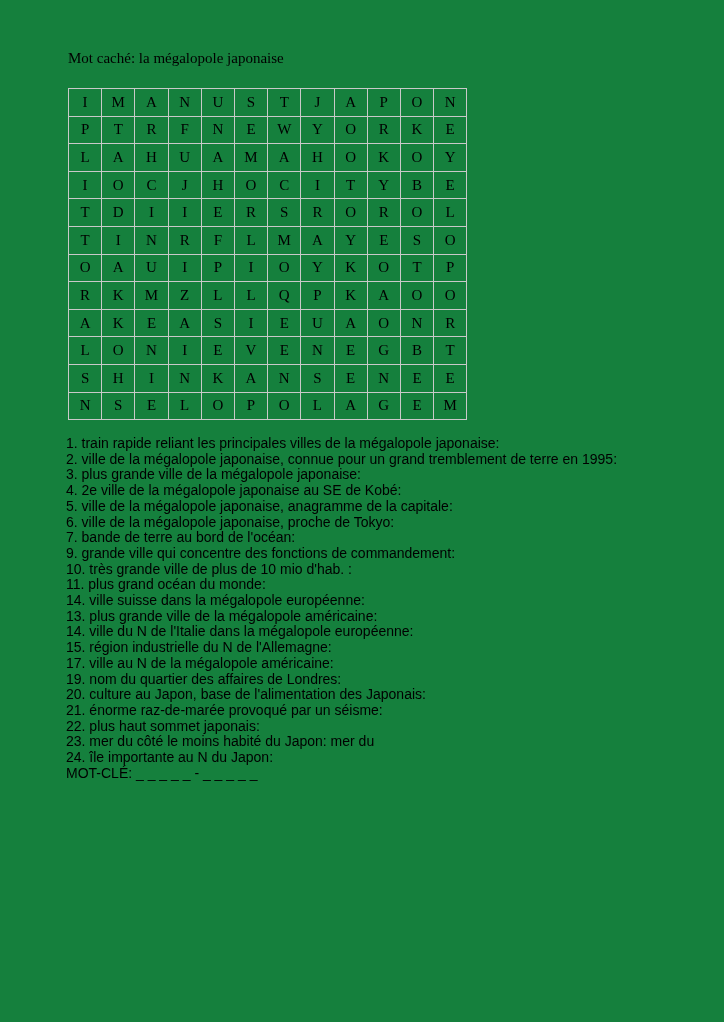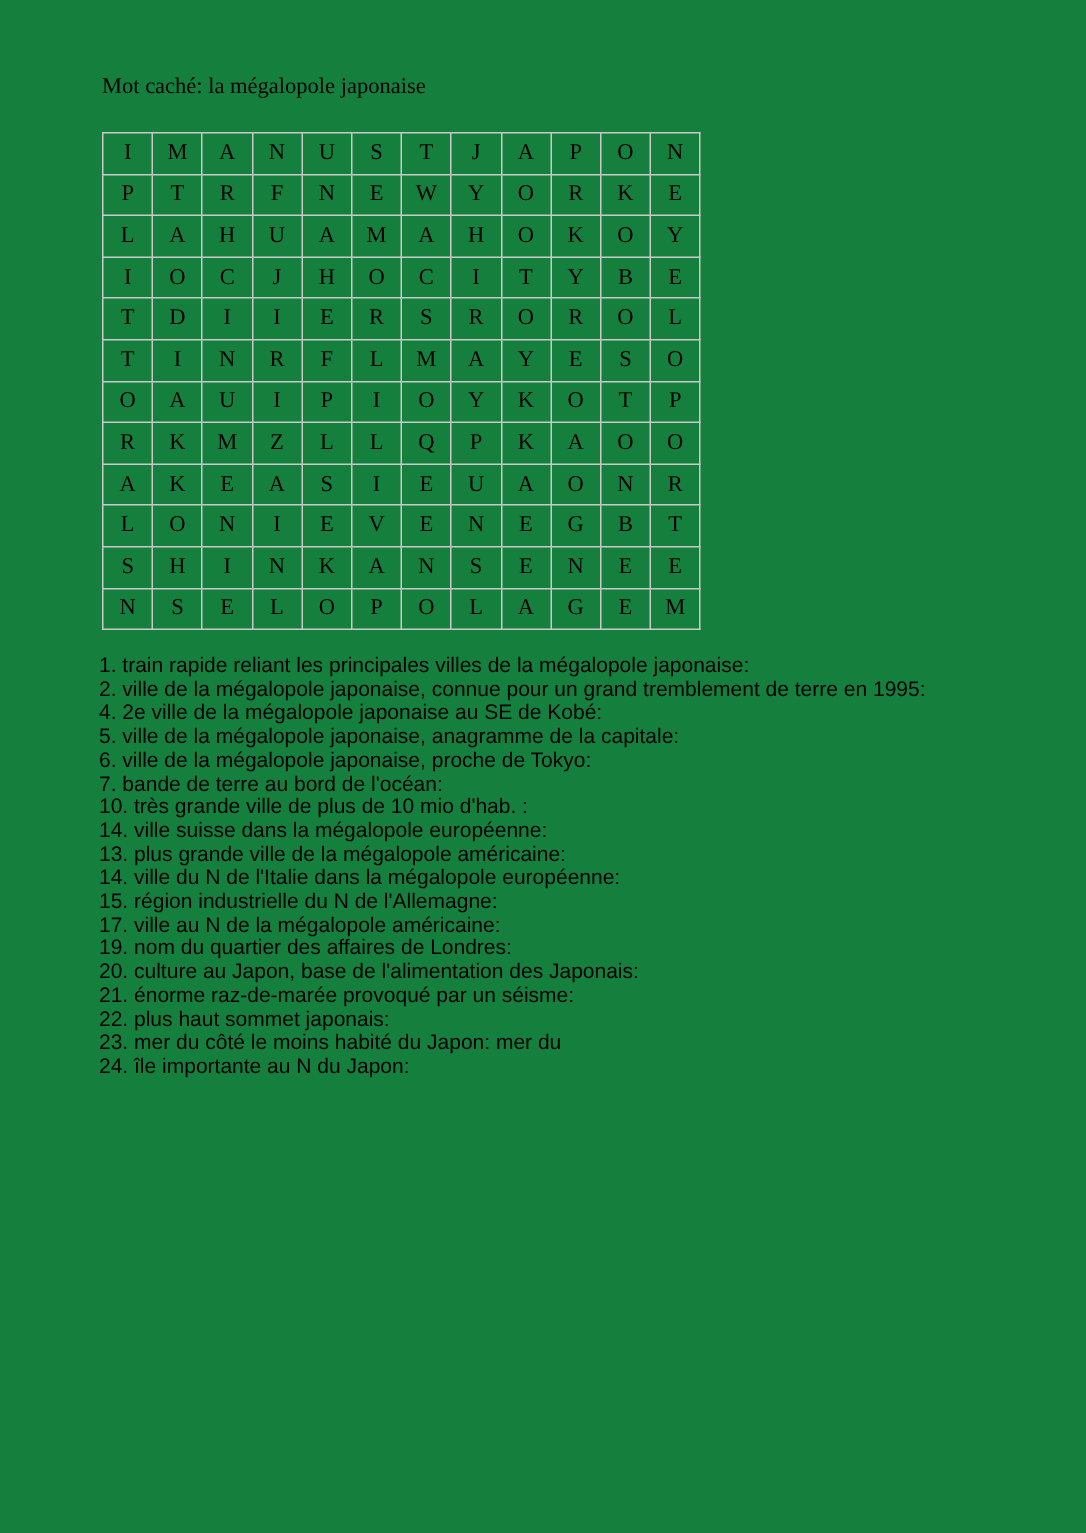--- a/index.html
+++ b/index.html
@@ -234,31 +234,35 @@
           <td>E</td>
           <td>M</td>
         </tr>
       </tbody>
   </table>
 
   <div class="clues">
     <div id="clue-lines">
         <div class="clue-line">1. train rapide reliant les principales villes de la mégalopole japonaise:</div>
         <div class="clue-line">2. ville de la mégalopole japonaise, connue pour un grand tremblement de terre en 1995:</div>
+        <div class="clue-line">3. plus grande ville de la mégalopole japonaise:</div>
         <div class="clue-line">4. 2e ville de la mégalopole japonaise au SE de Kobé:</div>
         <div class="clue-line">5. ville de la mégalopole japonaise, anagramme de la capitale:</div>
         <div class="clue-line">6. ville de la mégalopole japonaise, proche de Tokyo:</div>
         <div class="clue-line">7. bande de terre au bord de l'océan:</div>
+        <div class="clue-line">9. grande ville qui concentre des fonctions de commandement:</div>
         <div class="clue-line">10. très grande ville de plus de 10 mio d'hab. :</div>
+        <div class="clue-line">11. plus grand océan du monde:</div>
         <div class="clue-line">14. ville suisse dans la mégalopole européenne:</div>
         <div class="clue-line">13. plus grande ville de la mégalopole américaine:</div>
         <div class="clue-line">14. ville du N de l'Italie dans la mégalopole européenne:</div>
         <div class="clue-line">15. région industrielle du N de l'Allemagne:</div>
         <div class="clue-line">17. ville au N de la mégalopole américaine:</div>
         <div class="clue-line">19. nom du quartier des affaires de Londres:</div>
         <div class="clue-line">20. culture au Japon, base de l'alimentation des Japonais:</div>
         <div class="clue-line">21. énorme raz-de-marée provoqué par un séisme:</div>
         <div class="clue-line">22. plus haut sommet japonais:</div>
         <div class="clue-line">23. mer du côté le moins habité du Japon: mer du</div>
         <div class="clue-line">24. île importante au N du Japon:</div>
       </div>
+    <div class="keyword-line">MOT-CLÉ: _ _ _ _ _ - _ _ _ _ _</div>
   </div>
 </div>
 
 </body></html>

